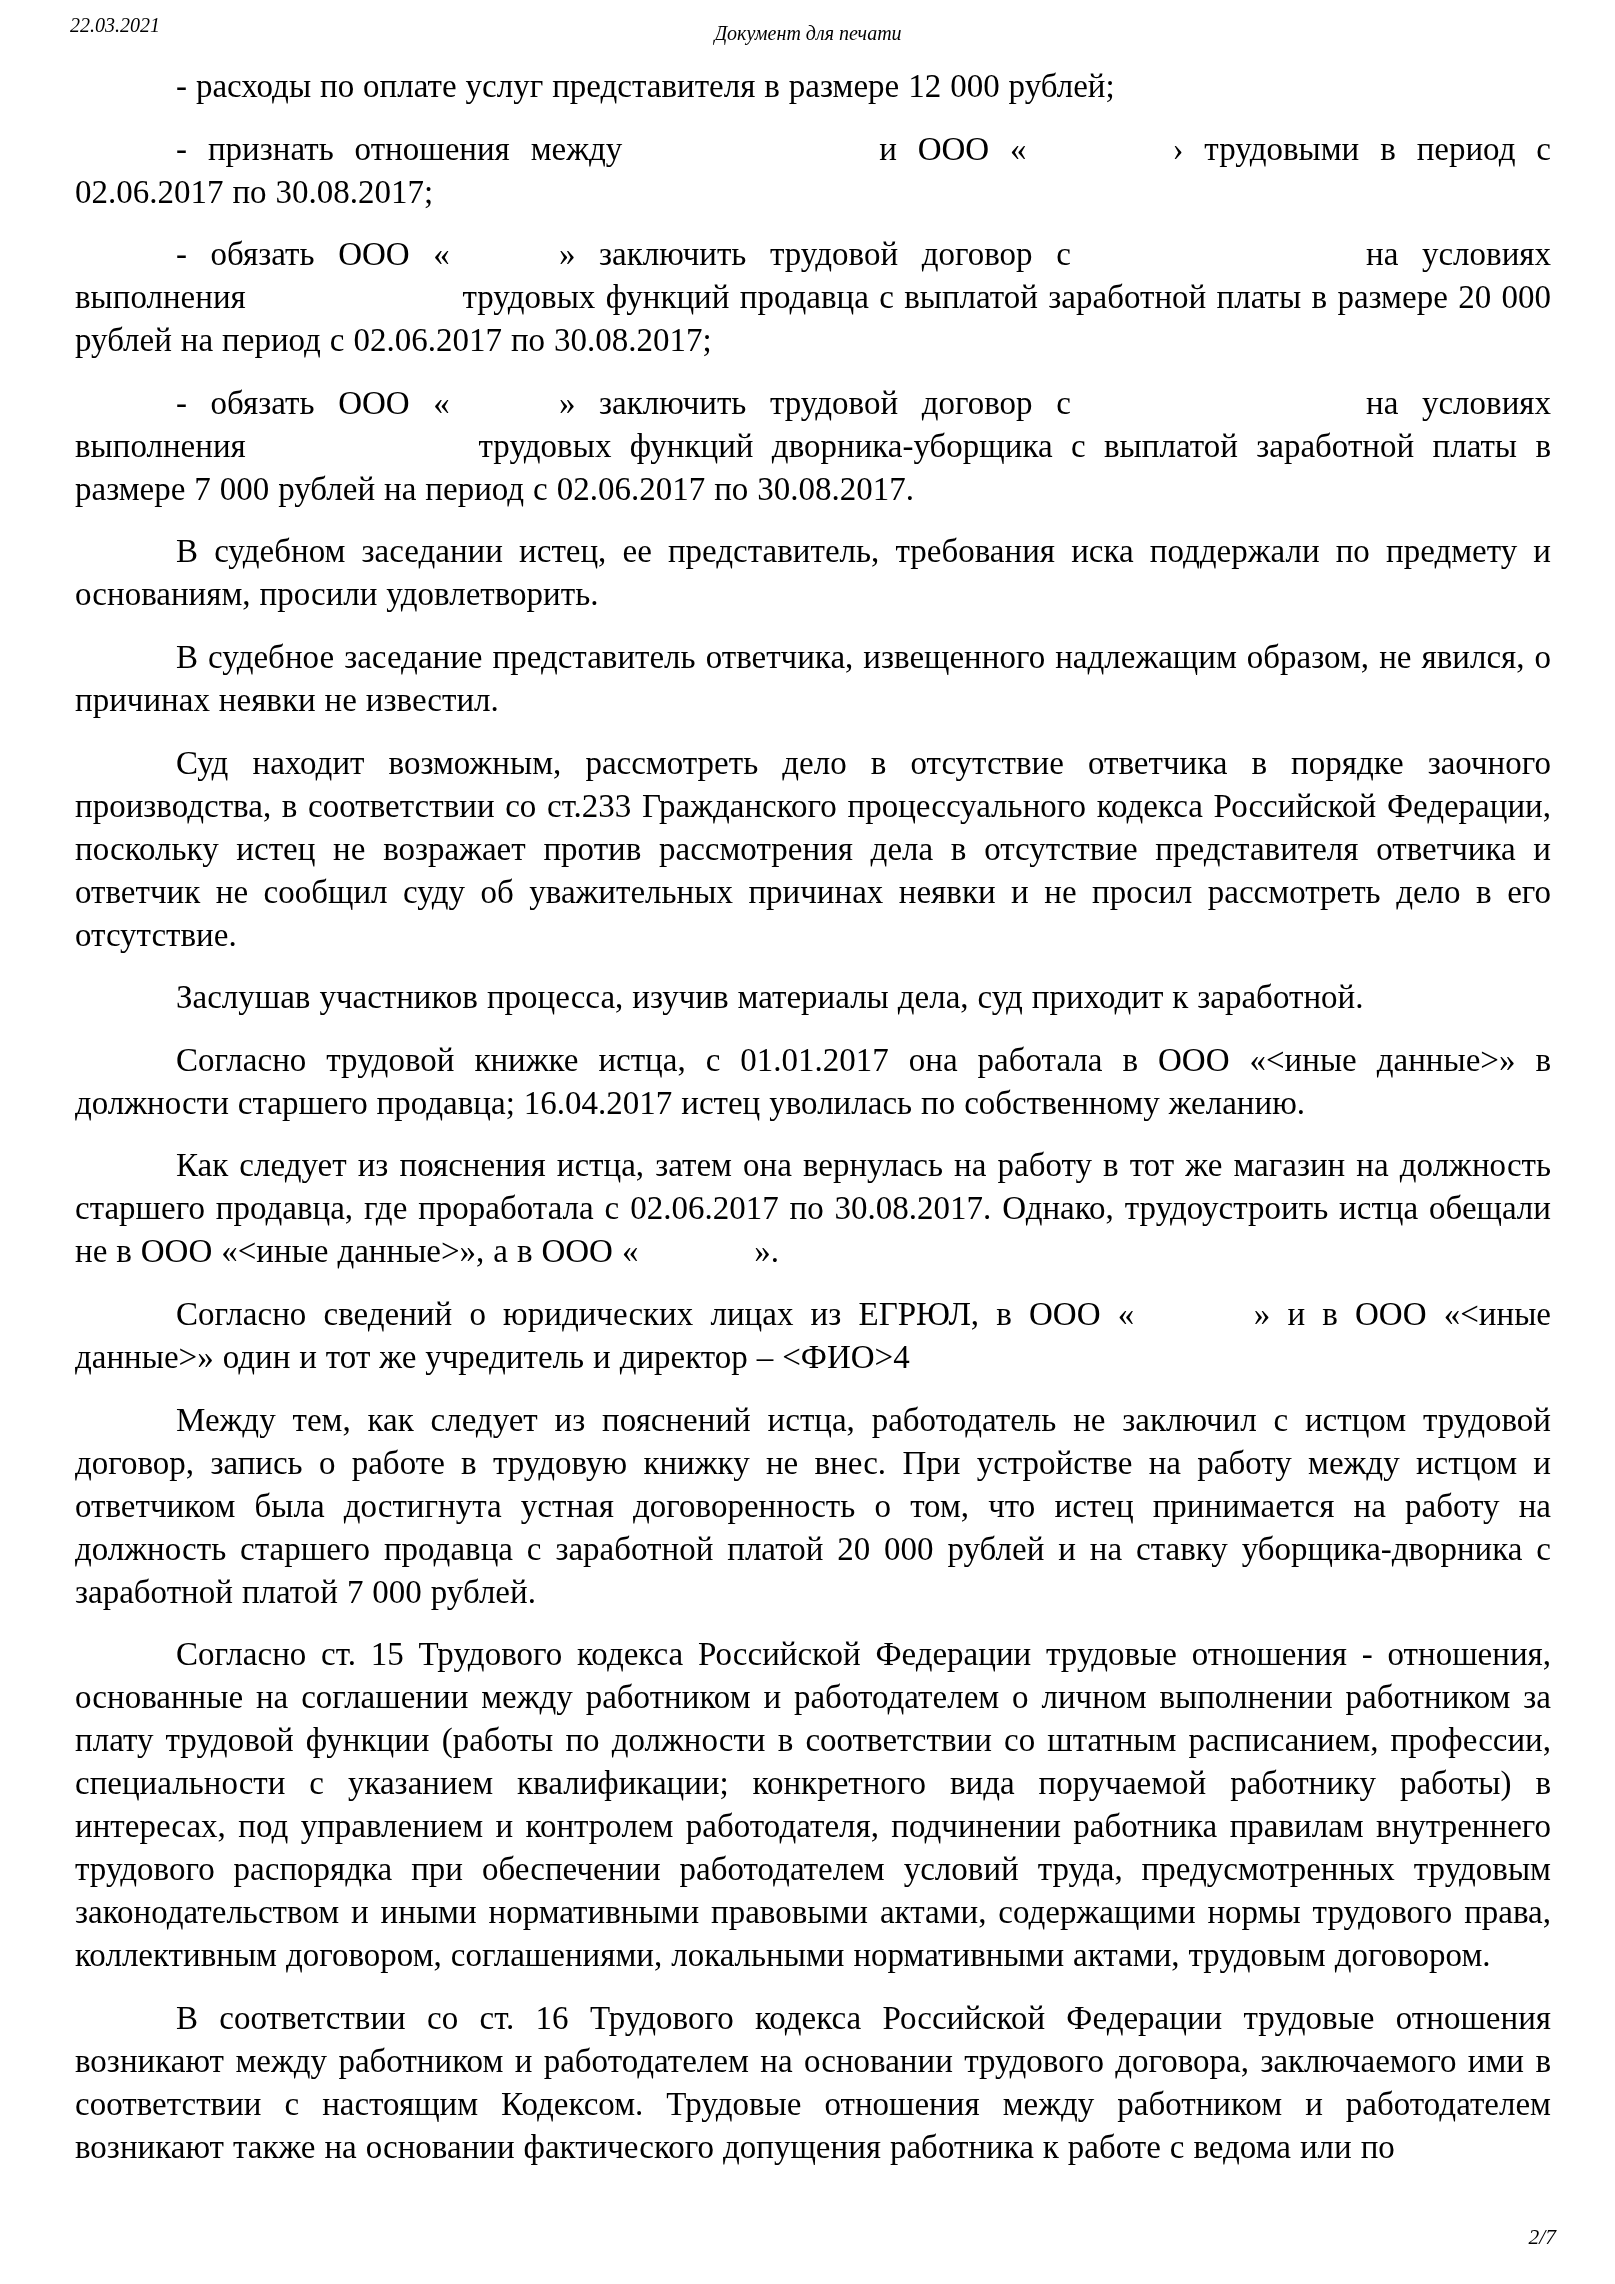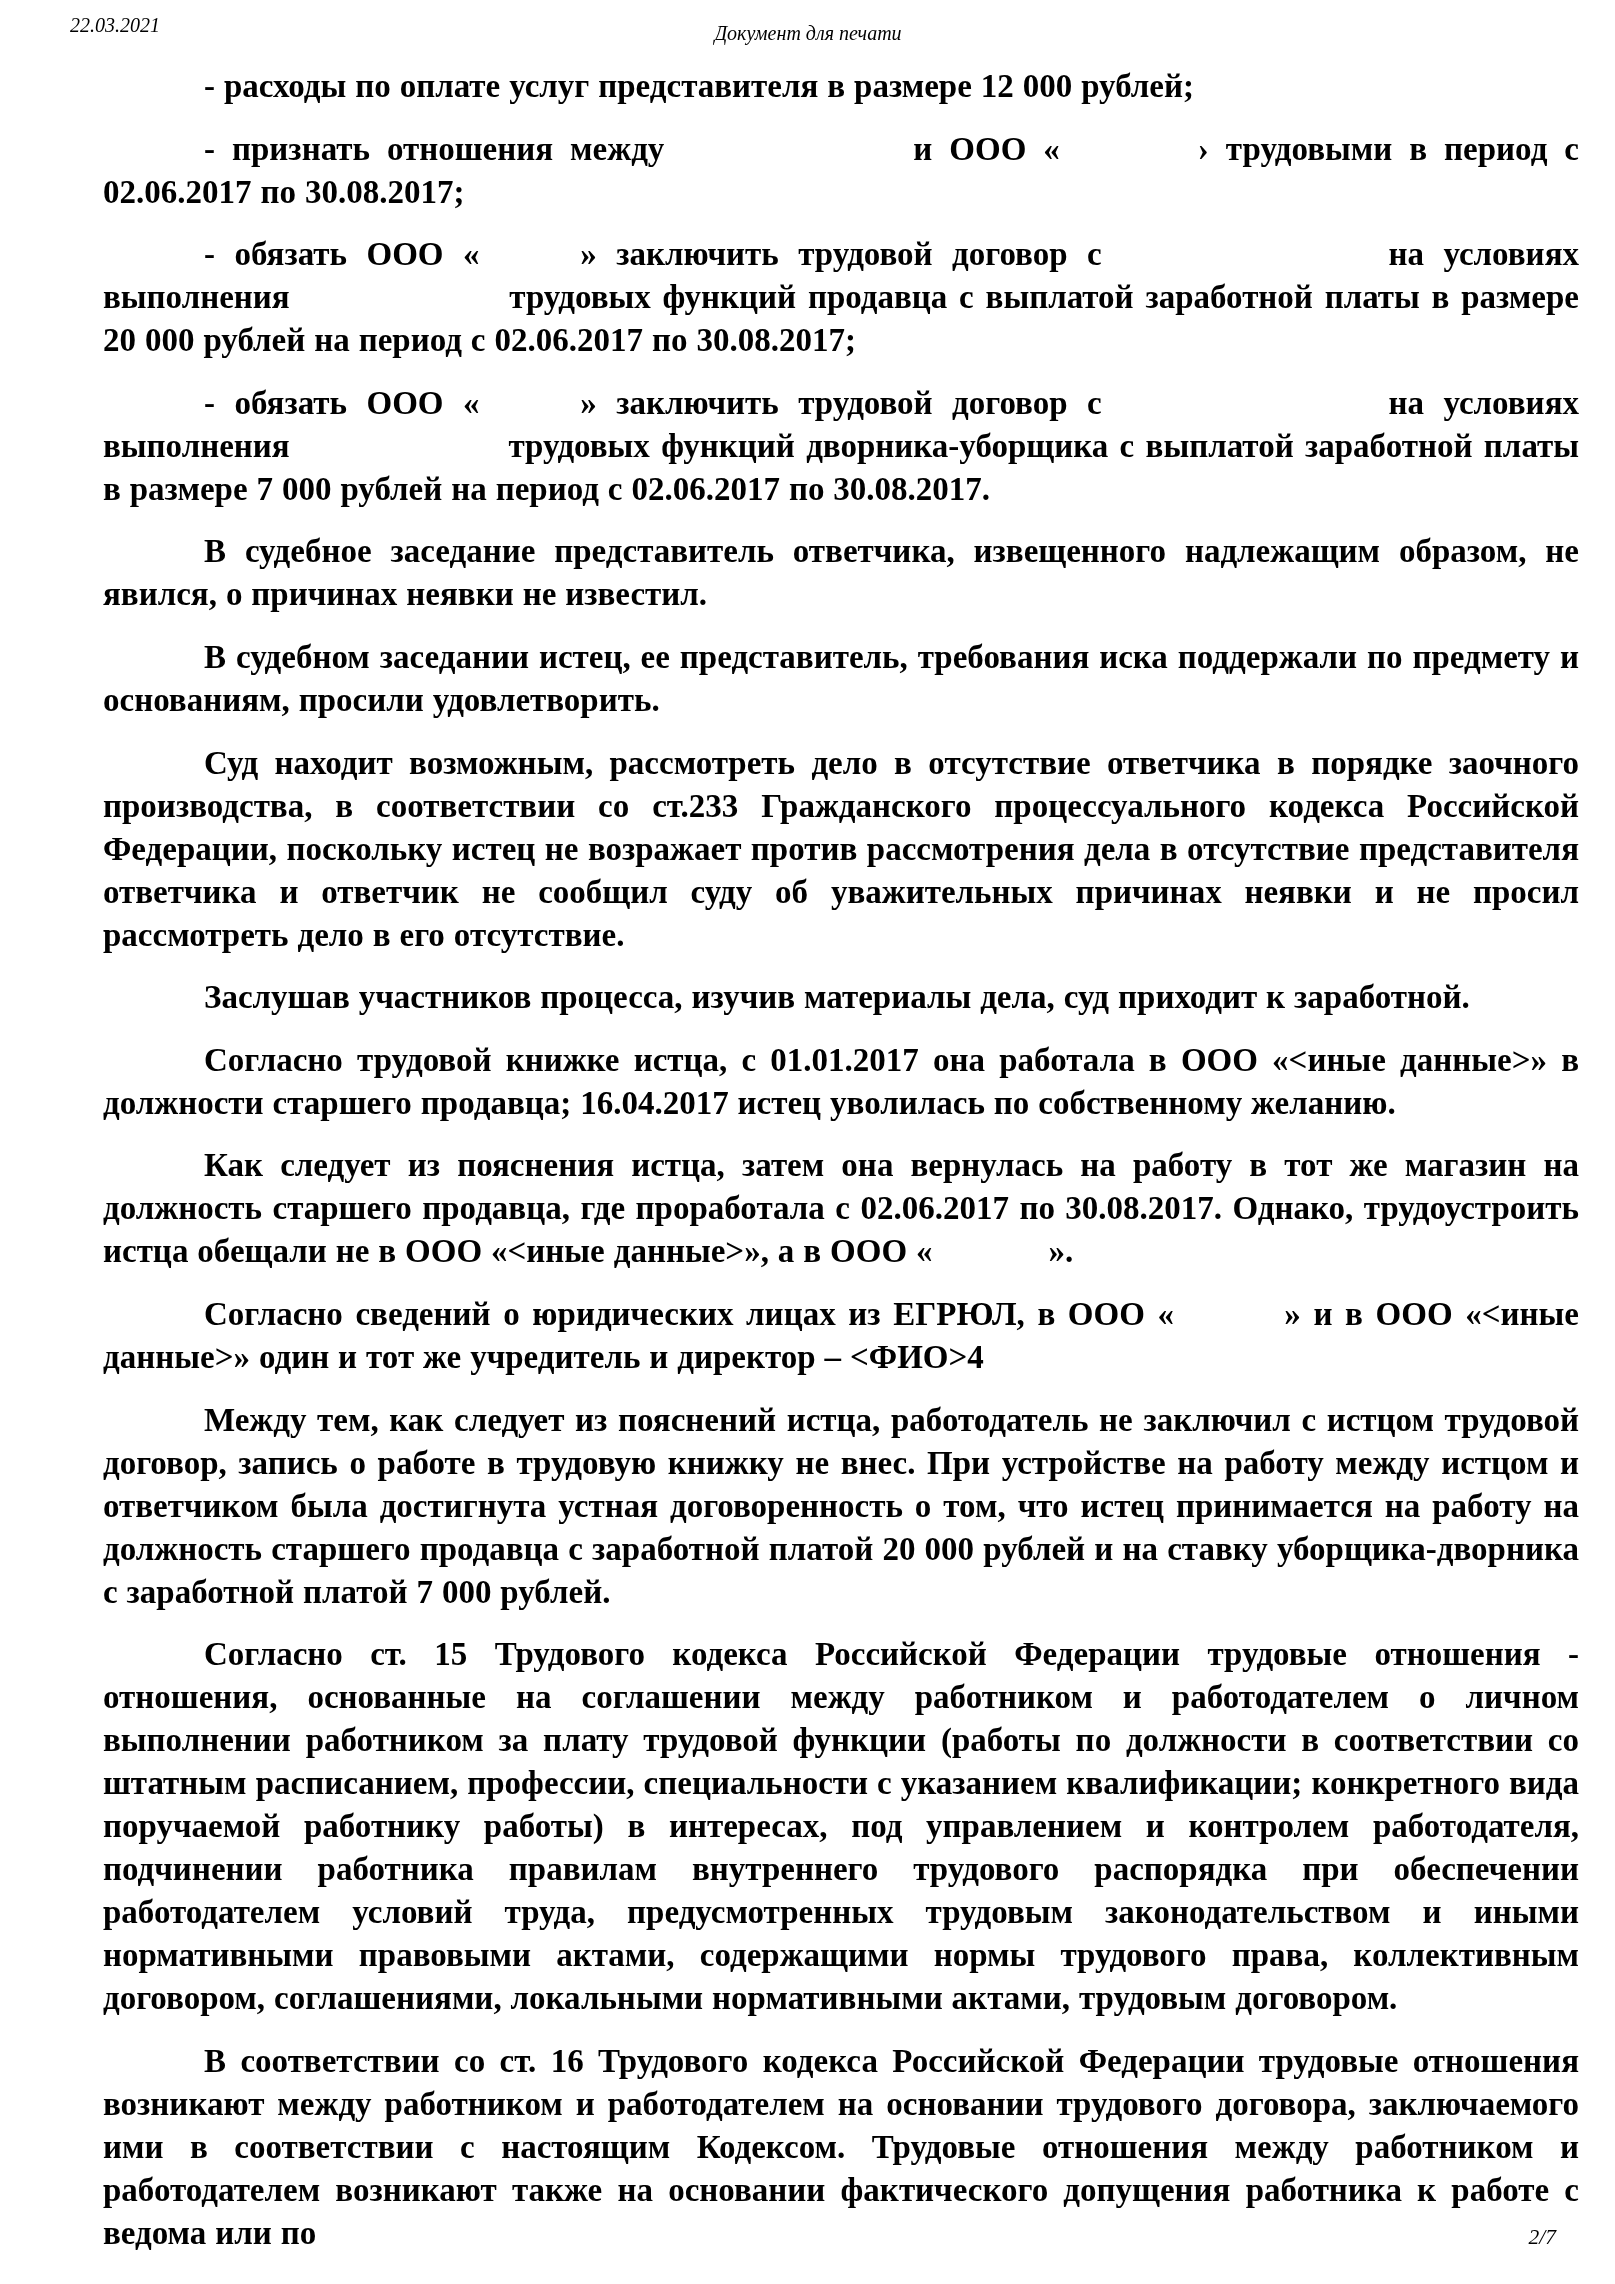--- a/index.html
+++ b/index.html
@@ -34,23 +34,22 @@
   .header .title {
     position: absolute;
     left: 0;
     right: 0;
     top: 8px;
     text-align: center;
   }
   .docbody {
     position: absolute;
     top: 65px;
-    left: 103px;
+    left: 75px;
     width: 1476px;
-    font-weight: bold;
   }
   .para {
     margin: 0 0 19.6px 0;
     font-size: 33px;
     line-height: 43px;
     text-align: justify;
     text-indent: 101px;
     color: #000000;
     word-spacing: 0.7px;
   }
@@ -76,22 +75,22 @@
   <div class="header">
     <span class="date">22.03.2021</span>
     <span class="title">Документ для печати</span>
   </div>
 
   <div class="docbody">
       <p class="para">- расходы по оплате услуг представителя в размере 12 000 рублей;</p>
       <p class="para">- признать отношения между <span class="gap" style="width: 215px;"></span> и ООО « <span class="gap" style="width: 104px;"></span> › трудовыми в период с 02.06.2017 по 30.08.2017;</p>
       <p class="para">- обязать ООО « <span class="gap" style="width: 62px;"></span> » заключить трудовой договор с <span class="gap" style="width: 248px;"></span> на условиях выполнения <span class="gap" style="width: 196px;"></span> трудовых функций продавца с выплатой заработной платы в размере 20 000 рублей на период с 02.06.2017 по 30.08.2017;</p>
       <p class="para">- обязать ООО « <span class="gap" style="width: 62px;"></span> » заключить трудовой договор с <span class="gap" style="width: 248px;"></span> на условиях выполнения <span class="gap" style="width: 196px;"></span> трудовых функций дворника-уборщика с выплатой заработной платы в размере 7 000 рублей на период с 02.06.2017 по 30.08.2017.</p>
+      <p class="para">В судебном заседании истец, ее представитель, требования иска поддержали по предмету и основаниям, просили удовлетворить.</p>
       <p class="para">В судебное заседание представитель ответчика, извещенного надлежащим образом, не явился, о причинах неявки не известил.</p>
-      <p class="para">В судебном заседании истец, ее представитель, требования иска поддержали по предмету и основаниям, просили удовлетворить.</p>
       <p class="para">Суд находит возможным, рассмотреть дело в отсутствие ответчика в порядке заочного производства, в соответствии со ст.233 Гражданского процессуального кодекса Российской Федерации, поскольку истец не возражает против рассмотрения дела в отсутствие представителя ответчика и ответчик не сообщил суду об уважительных причинах неявки и не просил рассмотреть дело в его отсутствие.</p>
       <p class="para">Заслушав участников процесса, изучив материалы дела, суд приходит к заработной.</p>
       <p class="para">Согласно трудовой книжке истца, с 01.01.2017 она работала в ООО «&lt;иные данные&gt;» в должности старшего продавца; 16.04.2017 истец уволилась по собственному желанию.</p>
       <p class="para">Как следует из пояснения истца, затем она вернулась на работу в тот же магазин на должность старшего продавца, где проработала с 02.06.2017 по 30.08.2017. Однако, трудоустроить истца обещали не в ООО «&lt;иные данные&gt;», а в ООО « <span class="gap" style="width: 98px;"></span> ».</p>
       <p class="para">Согласно сведений о юридических лицах из ЕГРЮЛ, в ООО « <span class="gap" style="width: 85px;"></span> » и в ООО «&lt;иные данные&gt;» один и тот же учредитель и директор – &lt;ФИО&gt;4</p>
       <p class="para">Между тем, как следует из пояснений истца, работодатель не заключил с истцом трудовой договор, запись о работе в трудовую книжку не внес. При устройстве на работу между истцом и ответчиком была достигнута устная договоренность о том, что истец принимается на работу на должность старшего продавца с заработной платой 20 000 рублей и на ставку уборщика-дворника с заработной платой 7 000 рублей.</p>
       <p class="para">Согласно ст. 15 Трудового кодекса Российской Федерации трудовые отношения - отношения, основанные на соглашении между работником и работодателем о личном выполнении работником за плату трудовой функции (работы по должности в соответствии со штатным расписанием, профессии, специальности с указанием квалификации; конкретного вида поручаемой работнику работы) в интересах, под управлением и контролем работодателя, подчинении работника правилам внутреннего трудового распорядка при обеспечении работодателем условий труда, предусмотренных трудовым законодательством и иными нормативными правовыми актами, содержащими нормы трудового права, коллективным договором, соглашениями, локальными нормативными актами, трудовым договором.</p>
       <p class="para">В соответствии со ст. 16 Трудового кодекса Российской Федерации трудовые отношения возникают между работником и работодателем на основании трудового договора, заключаемого ими в соответствии с настоящим Кодексом. Трудовые отношения между работником и работодателем возникают также на основании фактического допущения работника к работе с ведома или по</p>
     </div>
 

